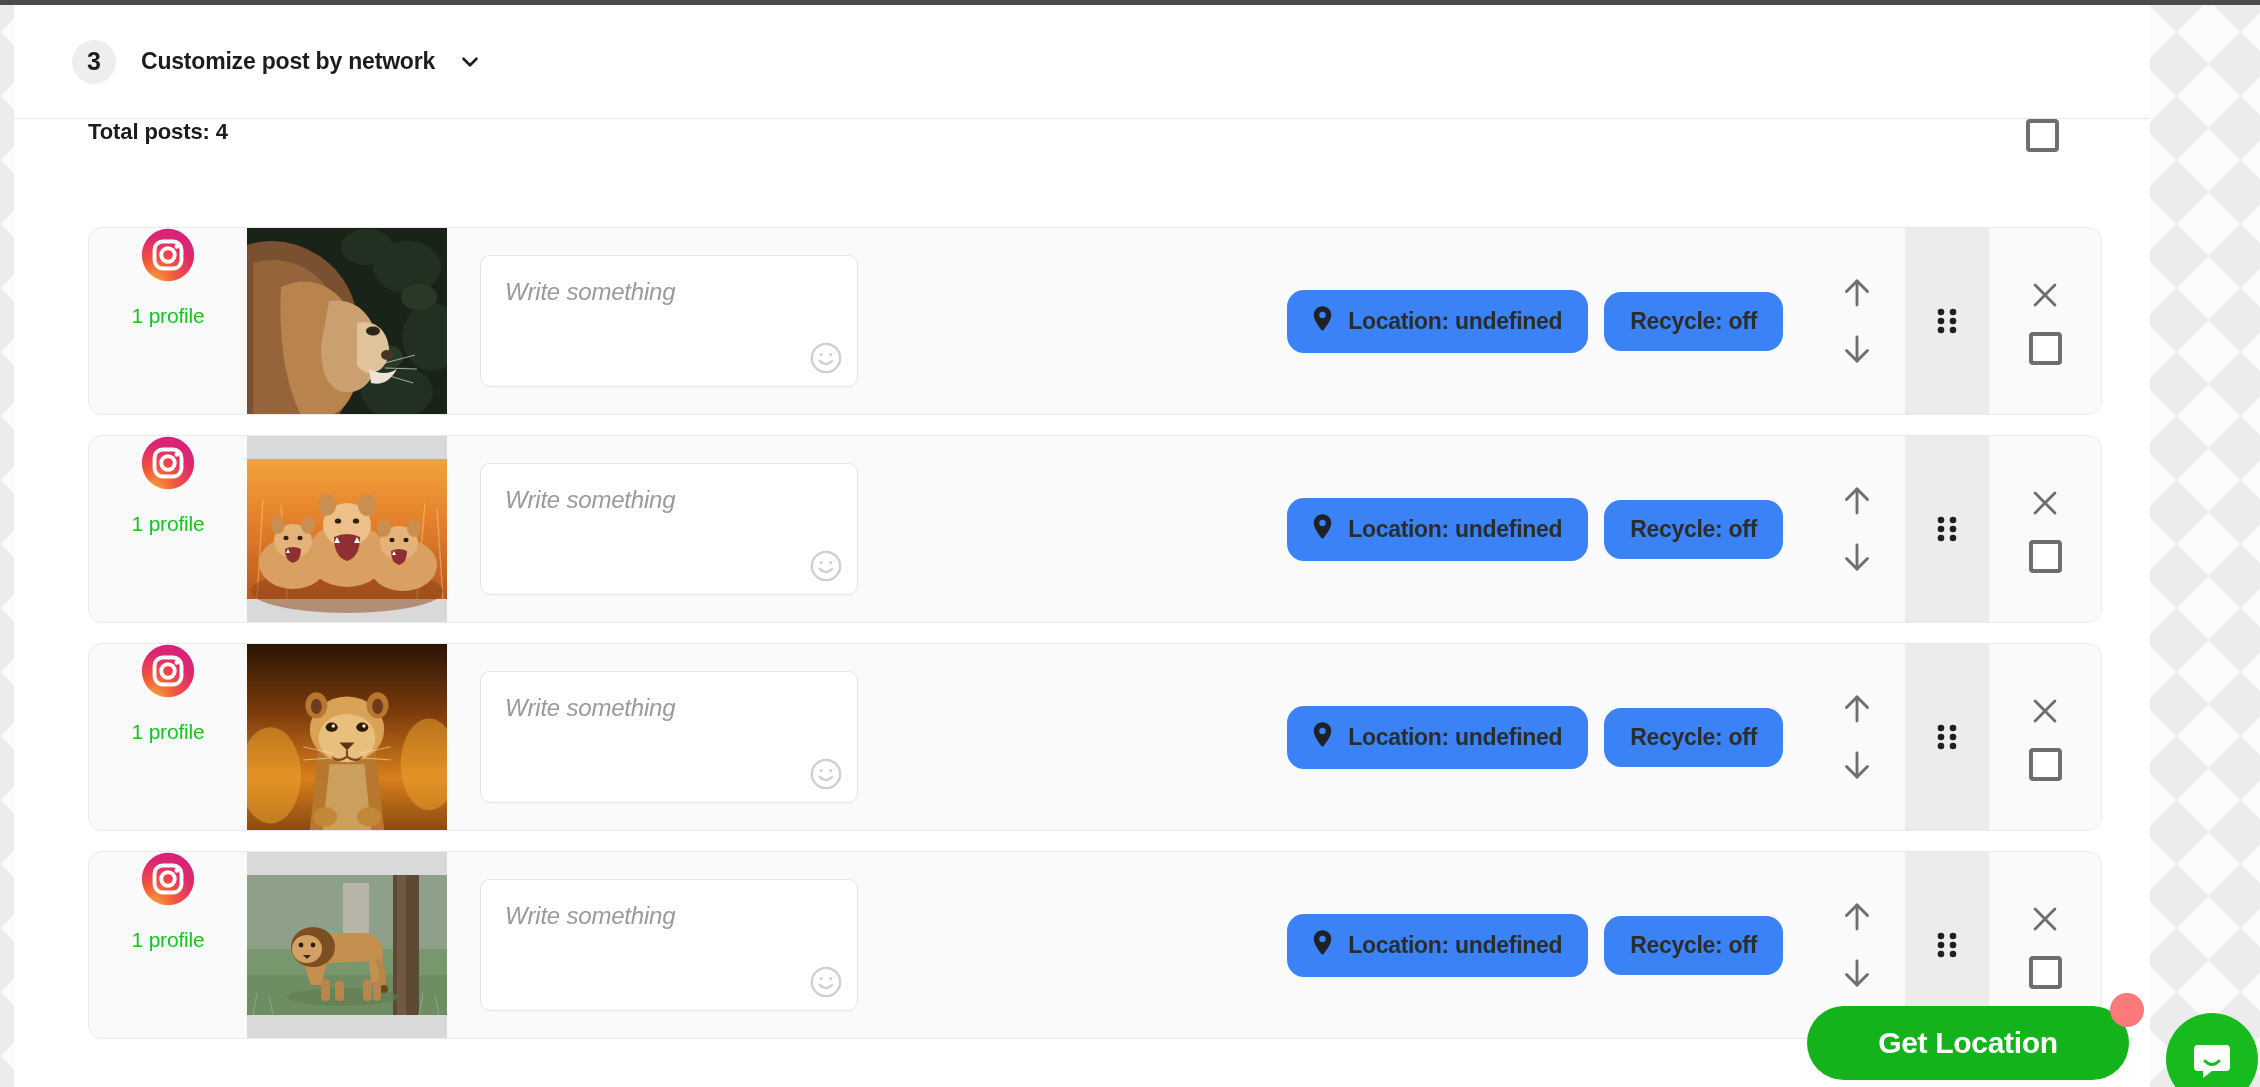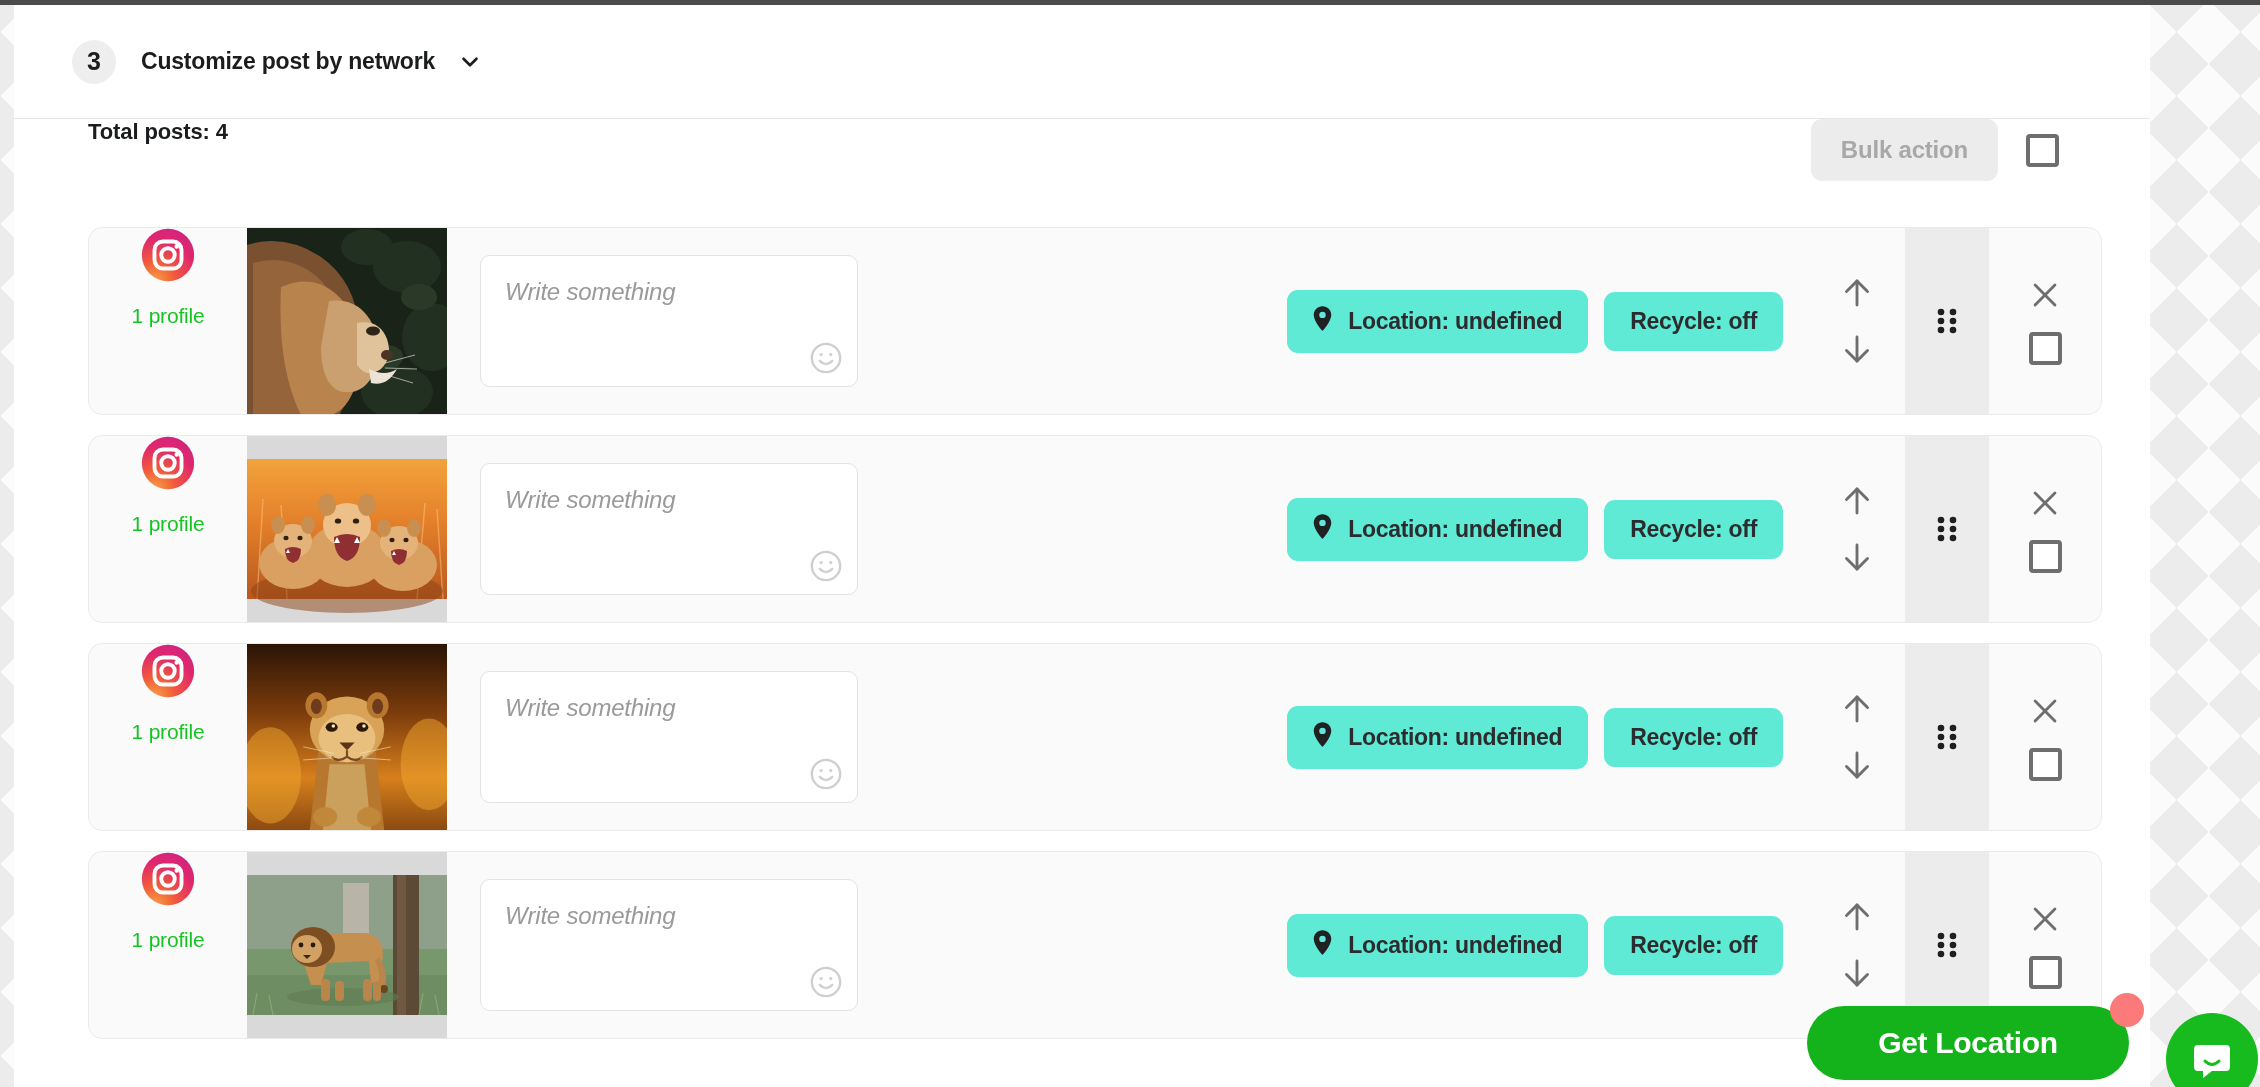--- a/index.html
+++ b/index.html
@@ -201,23 +201,23 @@
   
   .meta {
     flex: 1 1 auto;
     display: flex;
     align-items: center;
     justify-content: flex-end;
     gap: 16px;
     padding-right: 26px;
   }
   .chip {
-    background: #5eead4;
+    background: #3b82f6;
     border: none;
-    border-radius: 11px;
+    border-radius: 17px;
     color: #2a2c2e;
     font-family: "Liberation Sans", sans-serif;
     font-size: 23px;
     font-weight: 700;
     letter-spacing: -0.3px;
     padding: 16px 26px;
     display: inline-flex;
     align-items: center;
     gap: 16px;
     cursor: pointer;
@@ -305,21 +305,20 @@
       <span class="chev">
         <svg width="26" height="26" viewBox="0 0 24 24" fill="none" stroke="#1a1c1e" stroke-width="2.4" stroke-linecap="round" stroke-linejoin="round">
             <polyline points="6 9 12 15 18 9"></polyline>
           </svg>
       </span>
     </div>
 
     <div class="toolbar">
       <div class="total-posts">Total posts: 4</div>
       <div class="toolbar-right">
-        <button class="bulk-action">Bulk action</button>
         <div class="sq-checkbox"></div>
       </div>
     </div>
 
     <div class="post-list">
 
       <div class="post-row">
         <div class="profile-col">
           <span>
             <svg class="ig-icon" viewBox="0 0 64 64">

